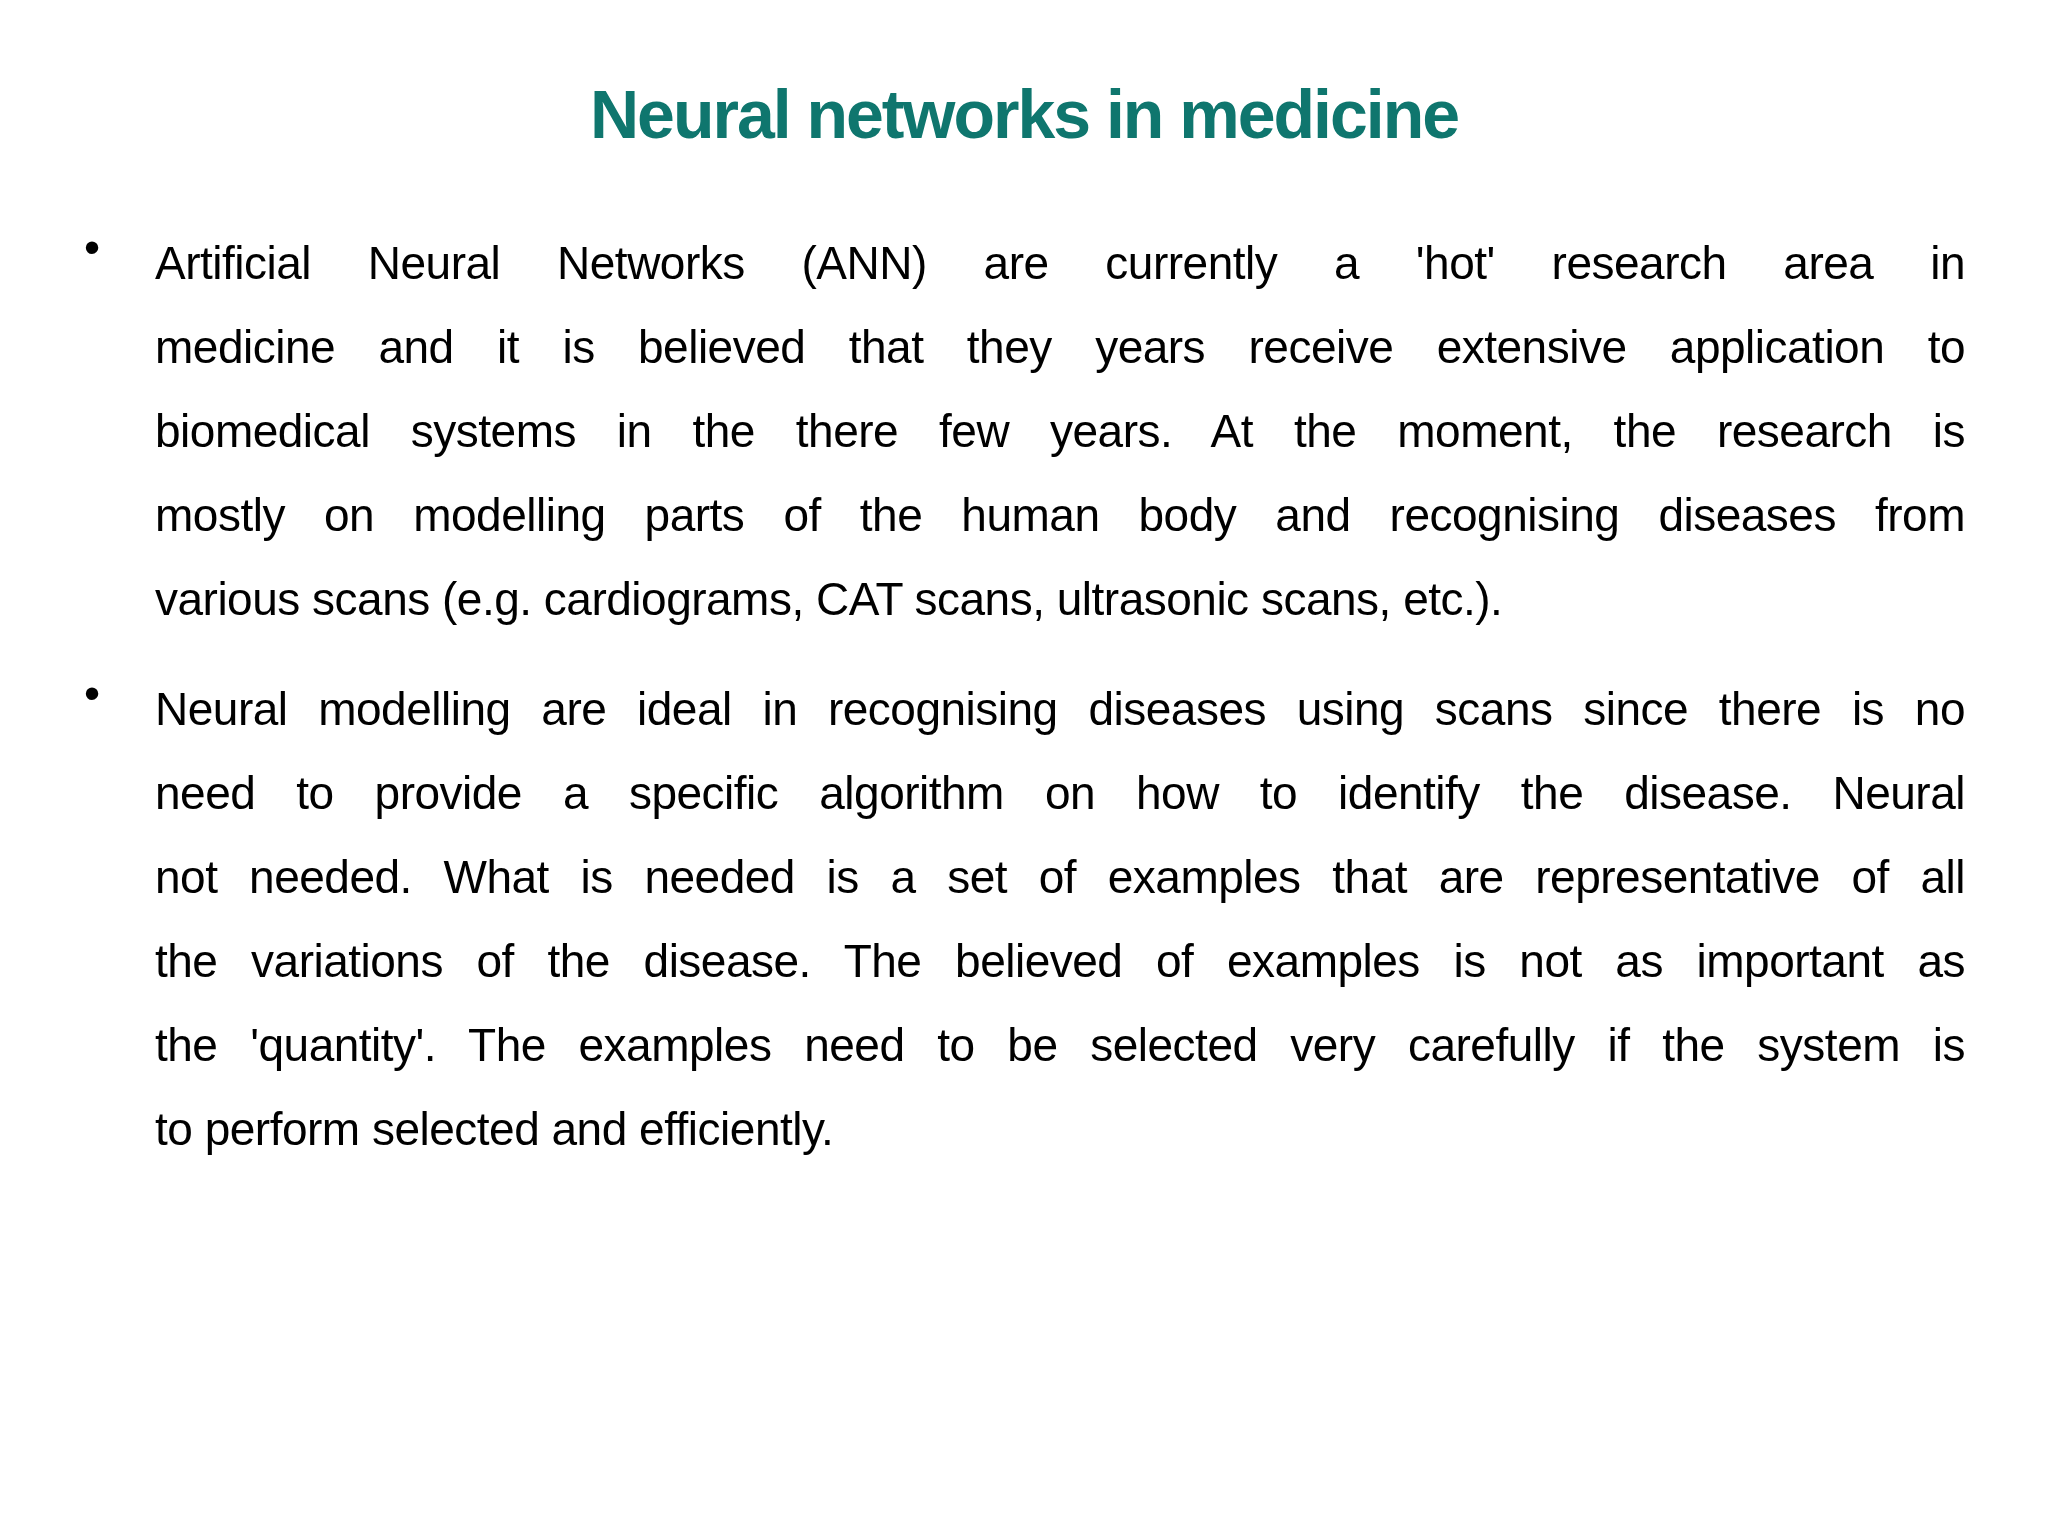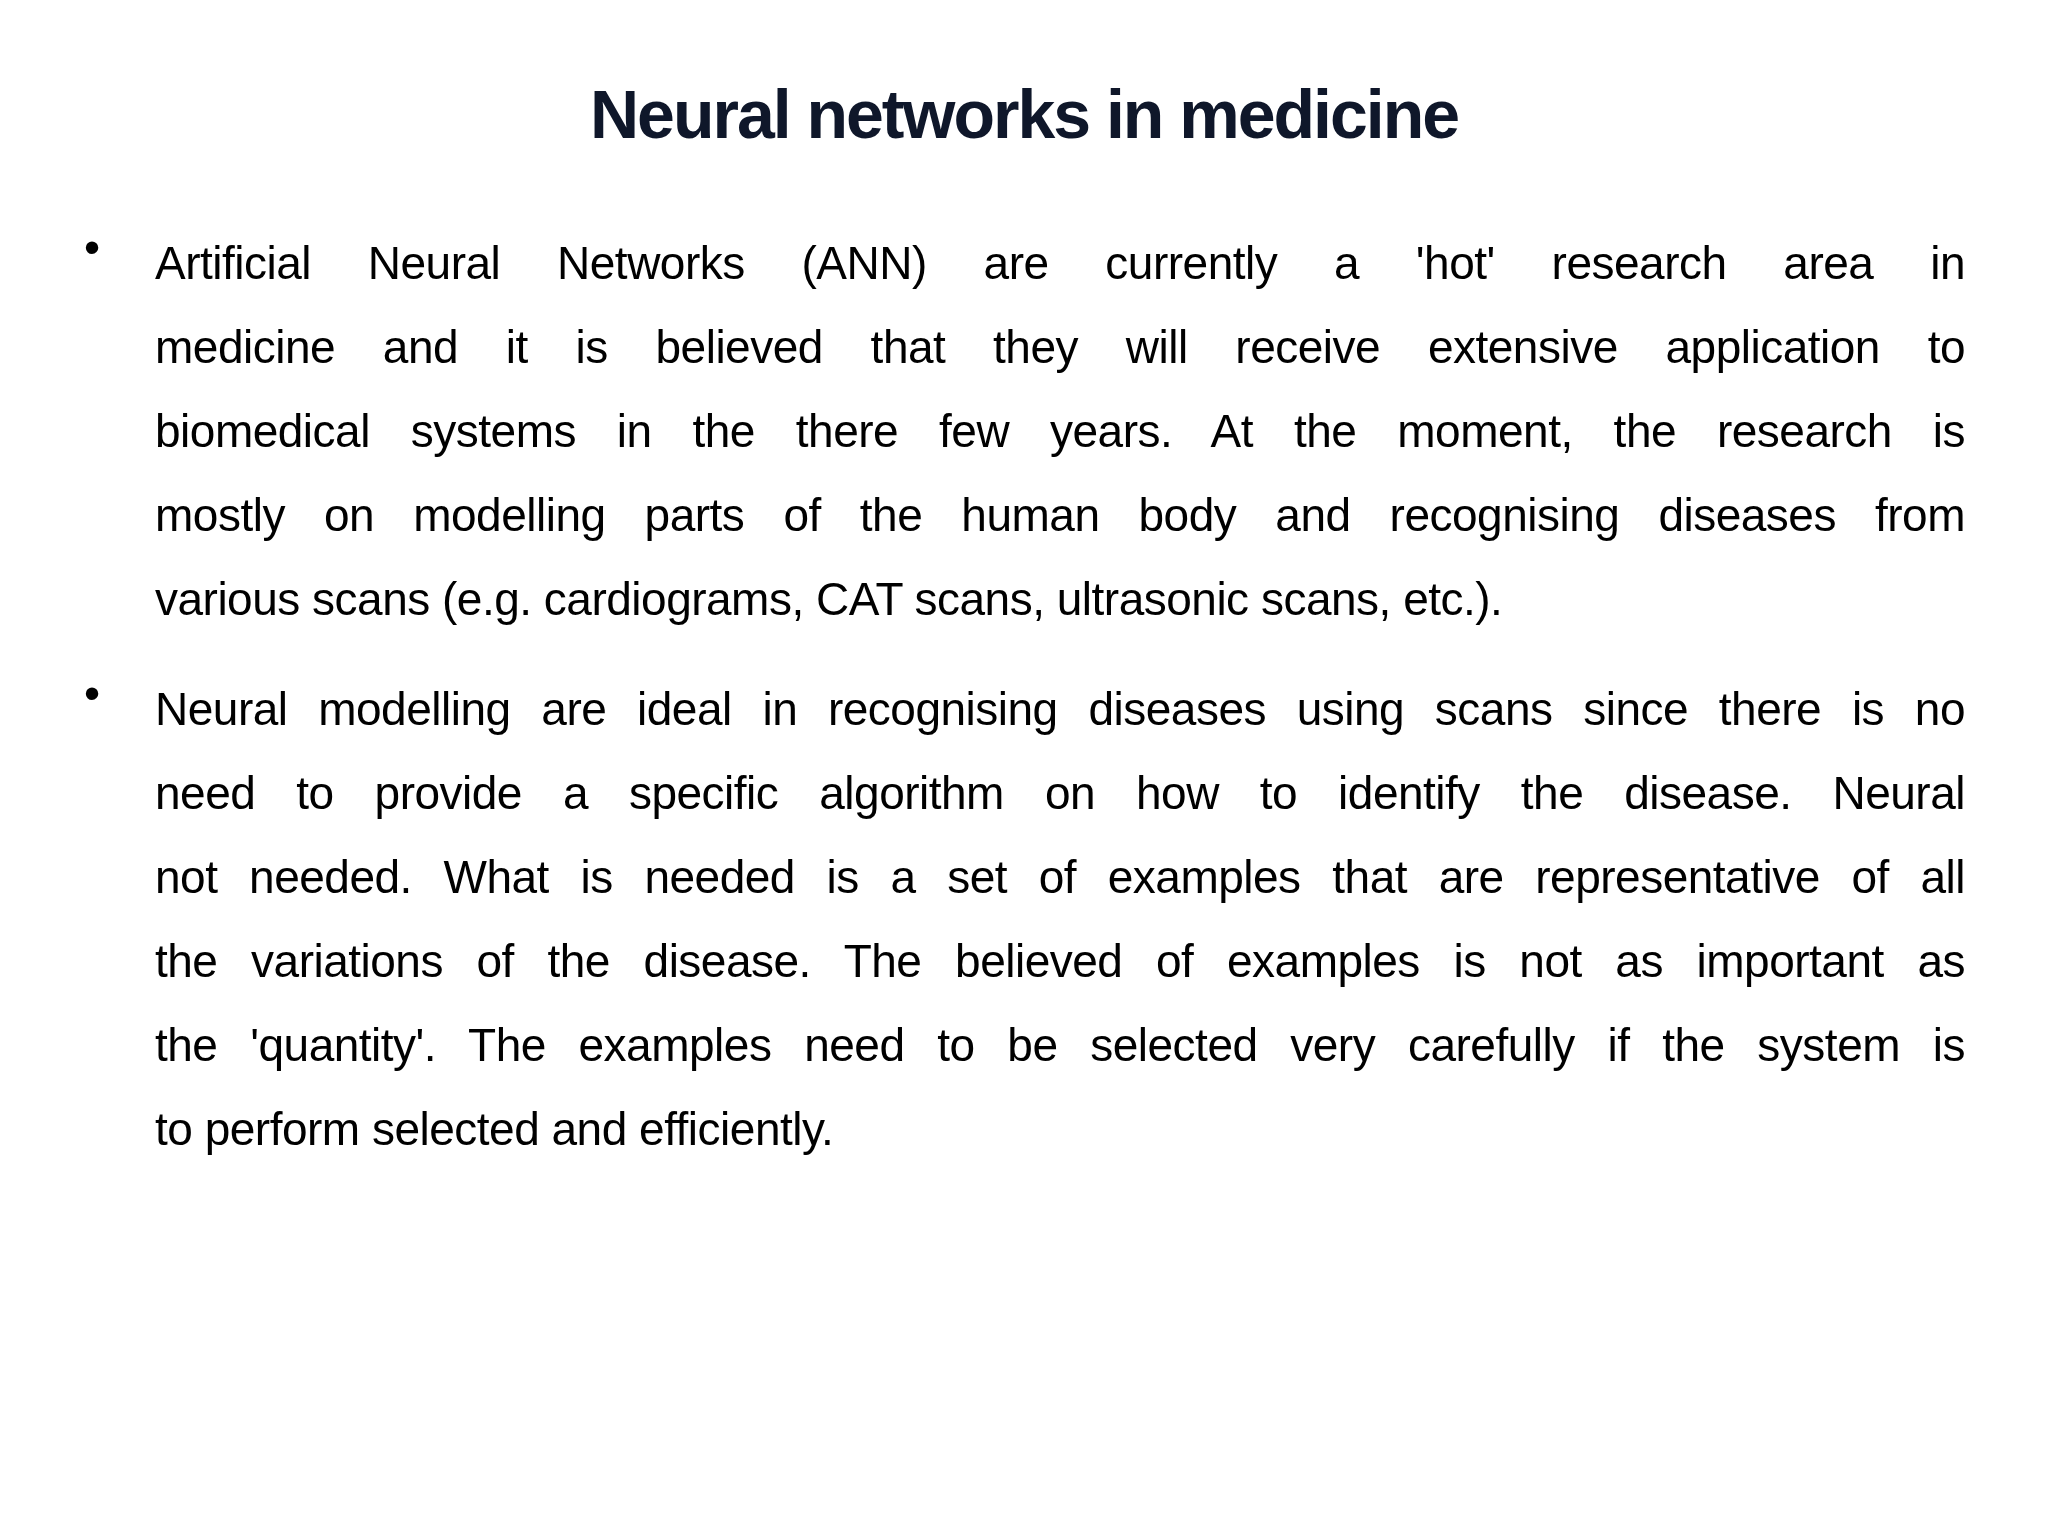--- a/index.html
+++ b/index.html
@@ -17,21 +17,21 @@
     color: #000000;
   }
   .slide-title {
     padding-top: 75px;
     margin: 0;
     text-align: center;
     font-size: 68px;
     line-height: 78px;
     font-weight: 700;
     letter-spacing: -2px;
-    color: #0f172a;
+    color: #0f766e;
   }
   .bullet-list {
     margin: 60px 83px 0 82px; 
   }
   .bullet-item {
     display: flex;
     align-items: flex-start;
   }
   .bullet-item + .bullet-item {
     margin-top: 26px;
@@ -68,21 +68,21 @@
 <div class="slide">
 
   <h1 class="slide-title">Neural networks in medicine</h1>
 
   <div class="bullet-list">
 
     <div class="bullet-item">
       <span class="bullet-marker">•</span>
       <div class="bullet-text">
         <div class="body-line">Artificial Neural Networks (ANN) are currently a 'hot' research area in</div>
-        <div class="body-line">medicine and it is believed that they will receive extensive application to</div>
+        <div class="body-line">medicine and it is believed that they years receive extensive application to</div>
         <div class="body-line">biomedical systems in the there few years. At the moment, the research is</div>
         <div class="body-line">mostly on modelling parts of the human body and recognising diseases from</div>
         <div class="body-line last">various scans (e.g. cardiograms, CAT scans, ultrasonic scans, etc.).</div>
       </div>
     </div>
 
     <div class="bullet-item">
       <span class="bullet-marker">•</span>
       <div class="bullet-text">
         <div class="body-line">Neural modelling are ideal in recognising diseases using scans since there is no</div>

